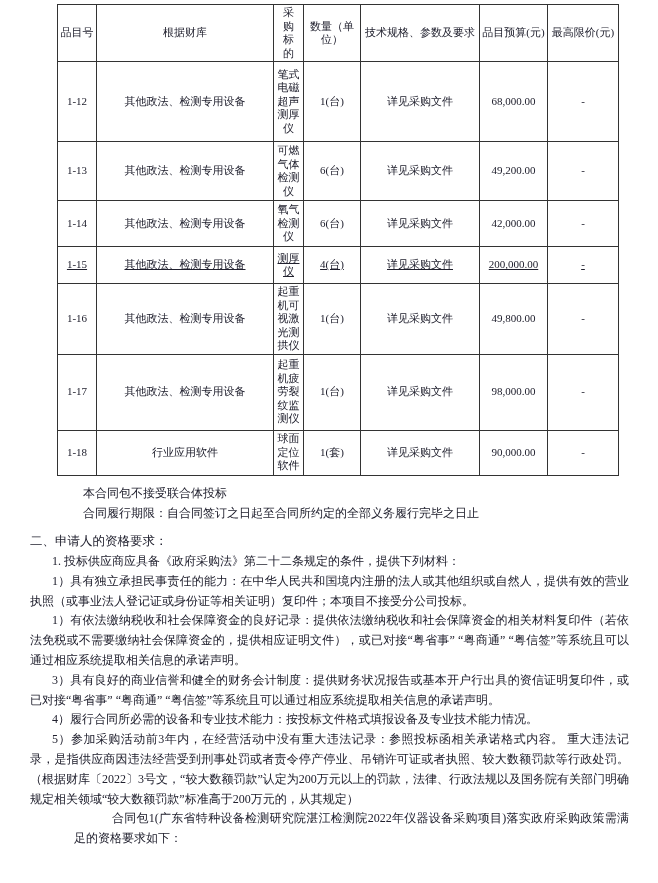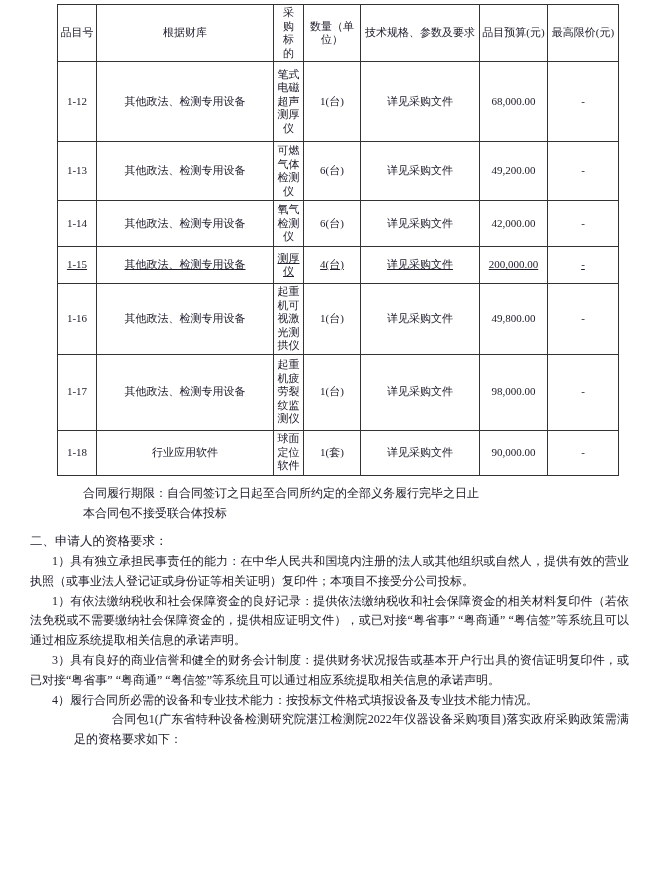--- a/index.html
+++ b/index.html
@@ -148,24 +148,26 @@
         <td class="cell-qty">1(套)</td>
         <td class="cell-spec">详见采购文件</td>
         <td class="cell-budget">90,000.00</td>
         <td class="cell-max">-</td>
       </tr>
     </tbody>
   </table>
 </div>
 
 <div class="notes">
+  <div>本合同包不接受联合体投标</div>
   <div>合同履行期限：自合同签订之日起至合同所约定的全部义务履行完毕之日止</div>
-  <div>本合同包不接受联合体投标</div>
 </div>
 
 <div class="qual">
   <div class="qual-heading">二、申请人的资格要求：</div>
+  <p>1. 投标供应商应具备《政府采购法》第二十二条规定的条件，提供下列材料：</p>
   <p>1）具有独立承担民事责任的能力：在中华人民共和国境内注册的法人或其他组织或自然人，提供有效的营业执照（或事业法人登记证或身份证等相关证明）复印件；本项目不接受分公司投标。</p>
   <p>1）有依法缴纳税收和社会保障资金的良好记录：提供依法缴纳税收和社会保障资金的相关材料复印件（若依法免税或不需要缴纳社会保障资金的，提供相应证明文件），或已对接“粤省事” “粤商通” “粤信签”等系统且可以通过相应系统提取相关信息的承诺声明。</p>
   <p>3）具有良好的商业信誉和健全的财务会计制度：提供财务状况报告或基本开户行出具的资信证明复印件，或已对接“粤省事” “粤商通” “粤信签”等系统且可以通过相应系统提取相关信息的承诺声明。</p>
   <p>4）履行合同所必需的设备和专业技术能力：按投标文件格式填报设备及专业技术能力情况。</p>
+  <p>5）参加采购活动前3年内，在经营活动中没有重大违法记录：参照投标函相关承诺格式内容。 重大违法记录，是指供应商因违法经营受到刑事处罚或者责令停产停业、吊销许可证或者执照、较大数额罚款等行政处罚。（根据财库〔2022〕3号文，“较大数额罚款”认定为200万元以上的罚款，法律、行政法规以及国务院有关部门明确规定相关领域“较大数额罚款”标准高于200万元的，从其规定）</p>
   <p class="deep-indent">合同包1(广东省特种设备检测研究院湛江检测院2022年仪器设备采购项目)落实政府采购政策需满足的资格要求如下：</p>
 </div>
 
 </body></html>

